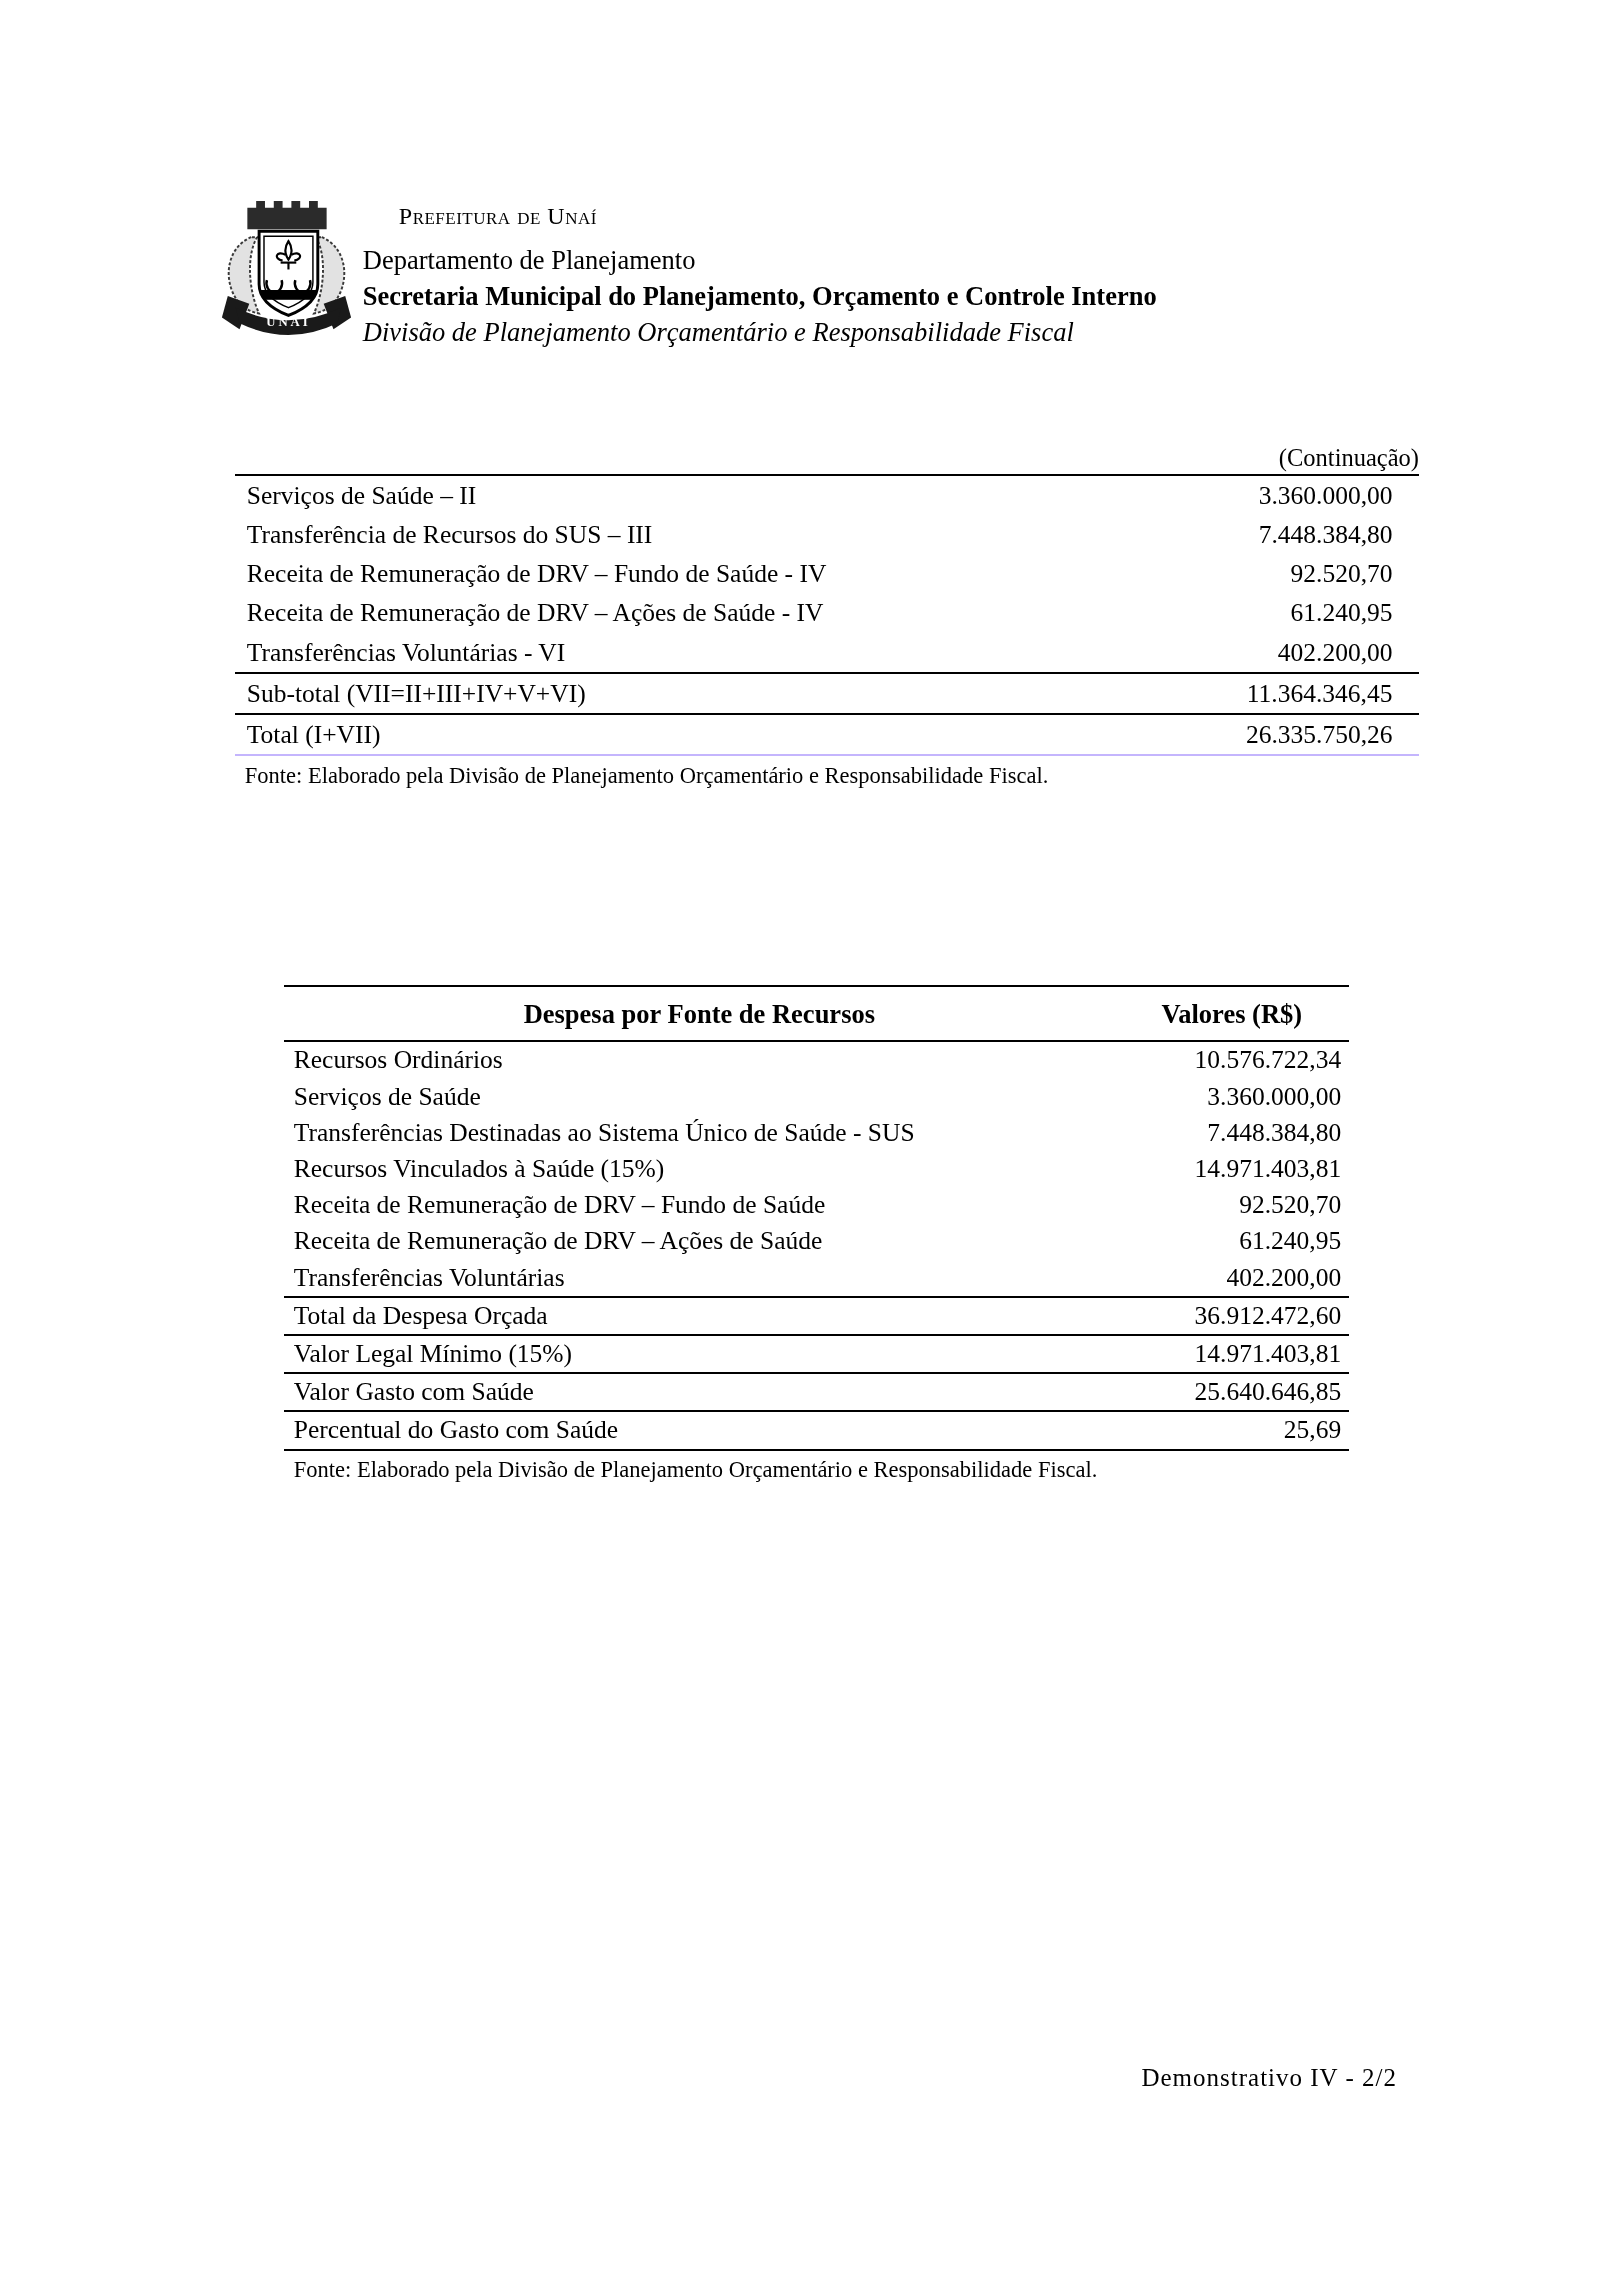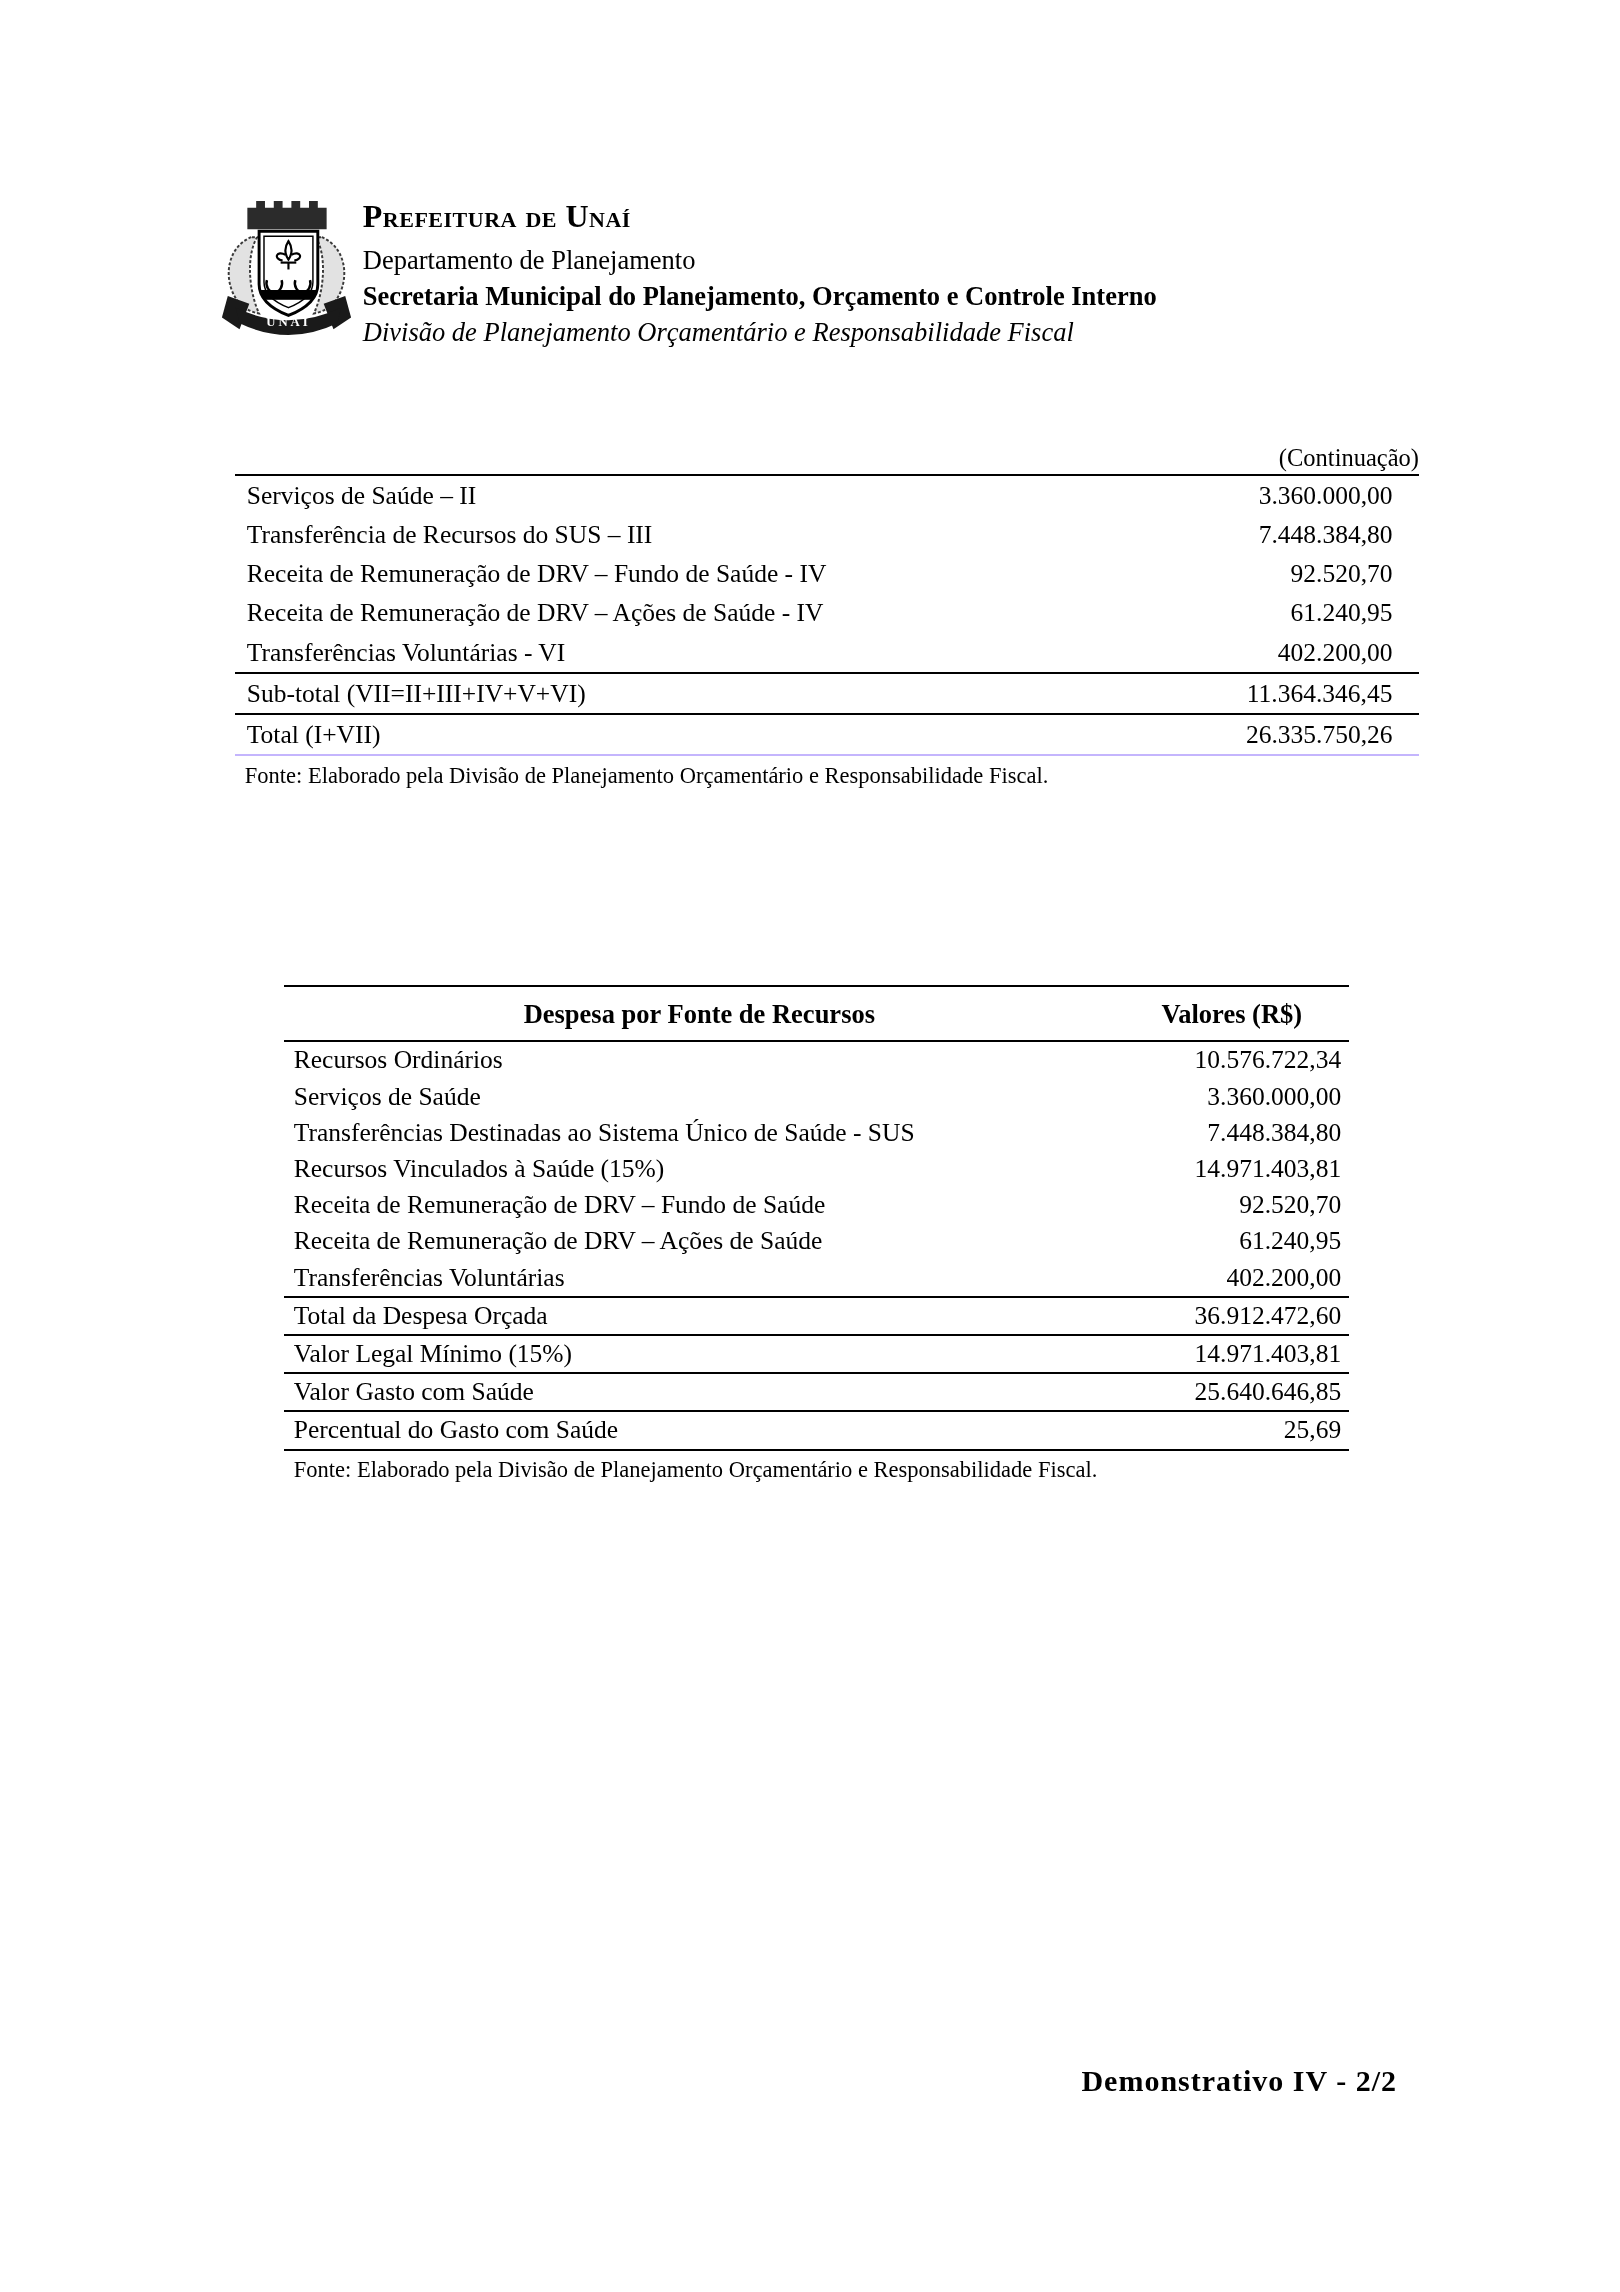--- a/index.html
+++ b/index.html
@@ -10,22 +10,22 @@
     color:#000000;
     font-family:"Liberation Serif", serif;
     overflow:hidden;
   }
 
   
   .letterhead { position:absolute; left:218px; top:194px; display:flex; }
   .logo-box { width:137px; height:147px; flex:0 0 auto; }
   .header-text { margin-left:7.8px; padding-top:3.9px; }
   .org-title {
-    font-size:32px; font-weight:bold; font-variant:small-caps;
-    letter-spacing:0.5px; line-height:37px; margin-bottom:6.9px;
+    font-size:24px; font-weight:normal; font-variant:small-caps;
+    letter-spacing:0.5px; line-height:37px; margin-bottom:6.9px;margin-left:36px;
   }
   .org-line { font-size:26.5px; line-height:36px; }
   .org-line.bold { font-weight:bold; }
   .org-line.italic { font-style:italic; }
 
   
   .t1 { position:absolute; left:235px; top:443px; width:1184px; }
   .continuation { text-align:right; font-size:24.5px; line-height:29px; padding-bottom:2px; }
   .t1 table {
     width:100%; border-collapse:collapse; table-layout:fixed;
@@ -50,21 +50,21 @@
   .t2 col.c1 { width:78%; }
   .t2 col.c2 { width:22%; }
   .t2 td { padding:3.9px 0 4.9px 9.8px; line-height:27.4px; }
   .t2 td.val { text-align:right; padding-left:0; padding-right:7.8px; }
   .t2 tr.rule td { border-top:2px solid #000; }
   .t2 tr.last td { border-bottom:2px solid #000; }
 
   
   .page-footer {
     position:absolute; top:2064px; right:223px;
-    font-size:30px; letter-spacing:1px;font-weight:bold;
+    font-size:25px; letter-spacing:1px;
   }
 </style>
 </head>
 <body>
 
 <div class="page">
 
   <div class="letterhead">
     <div class="logo-box">
       <svg viewBox="0 0 140 150" width="137" height="147" xmlns="http://www.w3.org/2000/svg">

